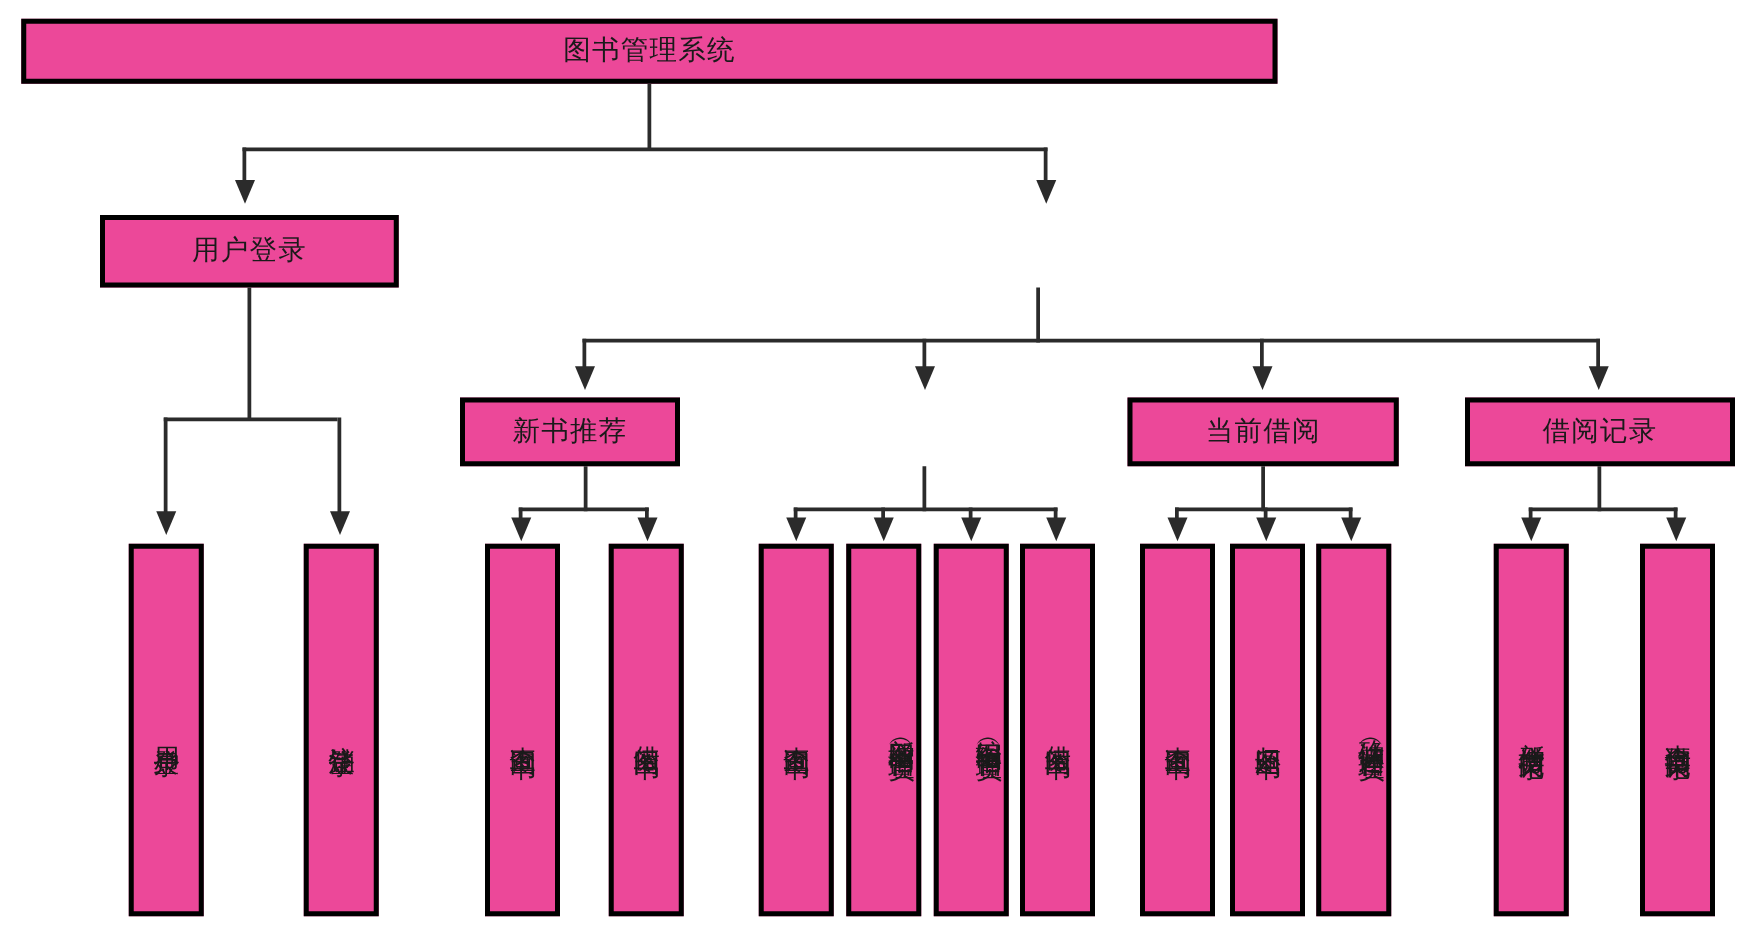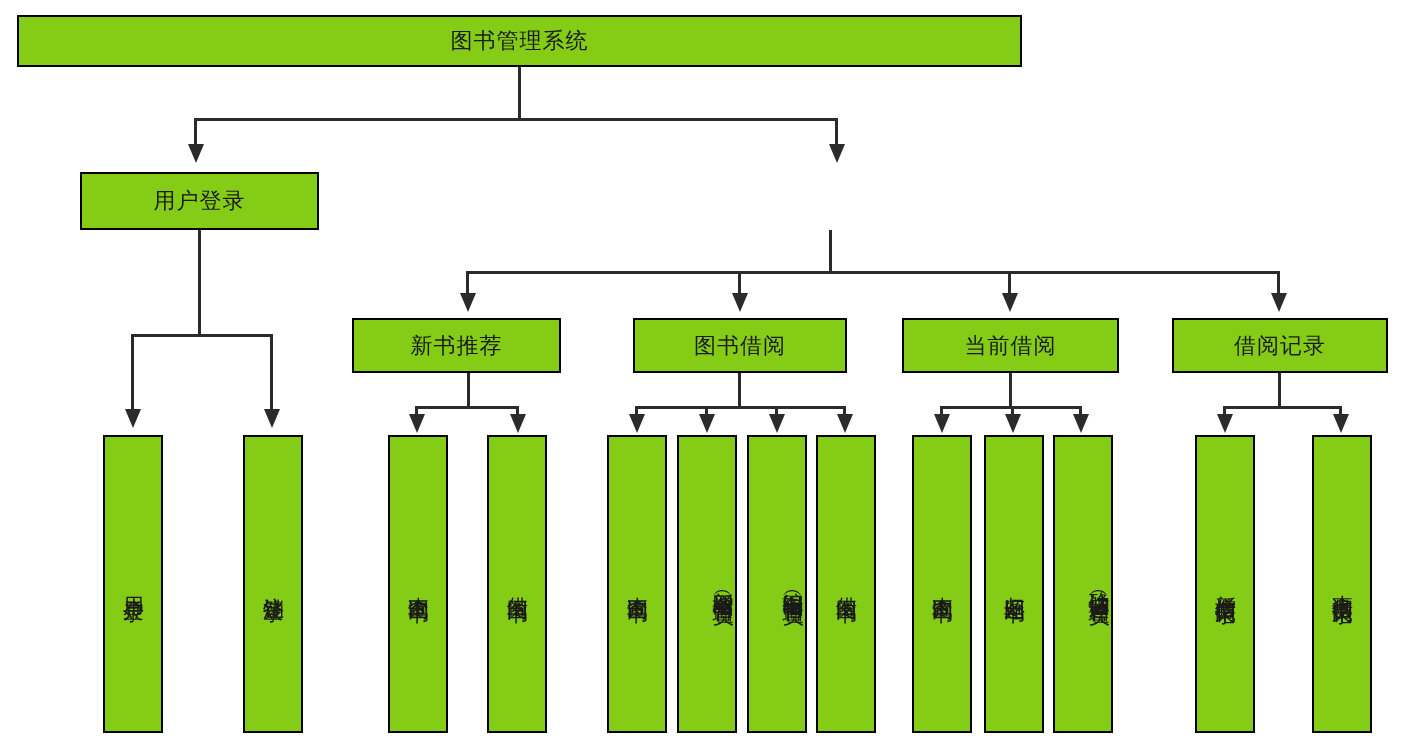--- a/index.html
+++ b/index.html
@@ -13,22 +13,22 @@
   #canvas {
     position: relative;
     width: 1405px;
     height: 747px;
     background: #ffffff;
     overflow: hidden;
   }
   .node {
     position: absolute;
     box-sizing: border-box;
-    border: 2px solid #000000;
-    background: #84cc16;
+    border: 4px solid #000000;
+    background: #ec4899;
     display: flex;
     align-items: center;
     justify-content: center;
     color: #1a1a1a;
     line-height: 1.18;
   }
   .node.horiz {
     font-size: 22px;
     letter-spacing: 1px;
   }
@@ -103,25 +103,22 @@
   <div class="edge h" style="left:466px; top:271px; width:814px; height:3px;"></div>
   <div class="edge v" style="left:466px; top:271px; width:3px; height:25px;"></div>
   <div class="arrow" style="left:460px; top:293px;"></div>
   <div class="edge v" style="left:738px; top:271px; width:3px; height:25px;"></div>
   <div class="arrow" style="left:732px; top:293px;"></div>
   <div class="edge v" style="left:1008px; top:271px; width:3px; height:25px;"></div>
   <div class="arrow" style="left:1002px; top:293px;"></div>
   <div class="edge v" style="left:1277px; top:271px; width:3px; height:25px;"></div>
   <div class="arrow" style="left:1271px; top:293px;"></div>
 
-  <div class="node horiz" style="left:352px; top:318px; width:209px; height:55px;">
+  <div class="node horiz" style="left:368px; top:318px; width:176px; height:55px;">
     <span>新书推荐</span>
-  </div>
-  <div class="node horiz" style="left:633px; top:318px; width:214px; height:55px;">
-    <span>图书借阅</span>
   </div>
   <div class="node horiz" style="left:1172px; top:318px; width:216px; height:55px;">
     <span>借阅记录</span>
   </div>
   <div class="node horiz" style="left:902px; top:318px; width:217px; height:55px;">
     <span>当前借阅</span>
   </div>
 
   <div class="edge v" style="left:467px; top:373px; width:3px; height:36px;"></div>
   <div class="edge h" style="left:415px; top:406px; width:104px; height:3px;"></div>

